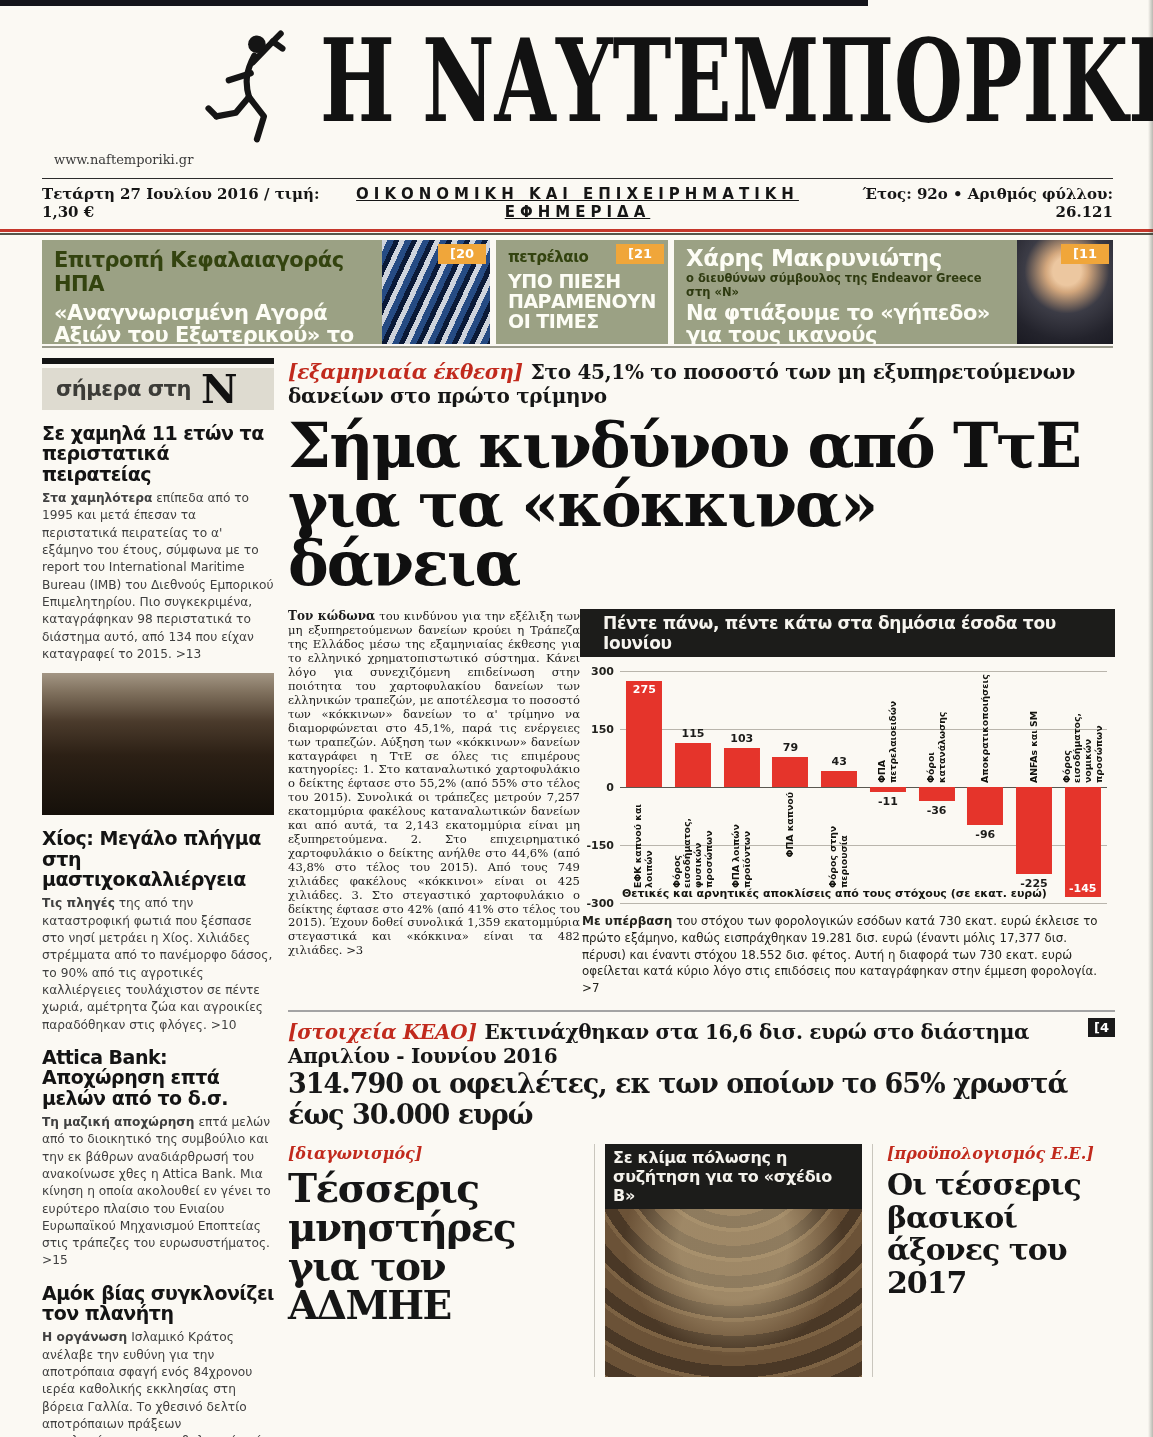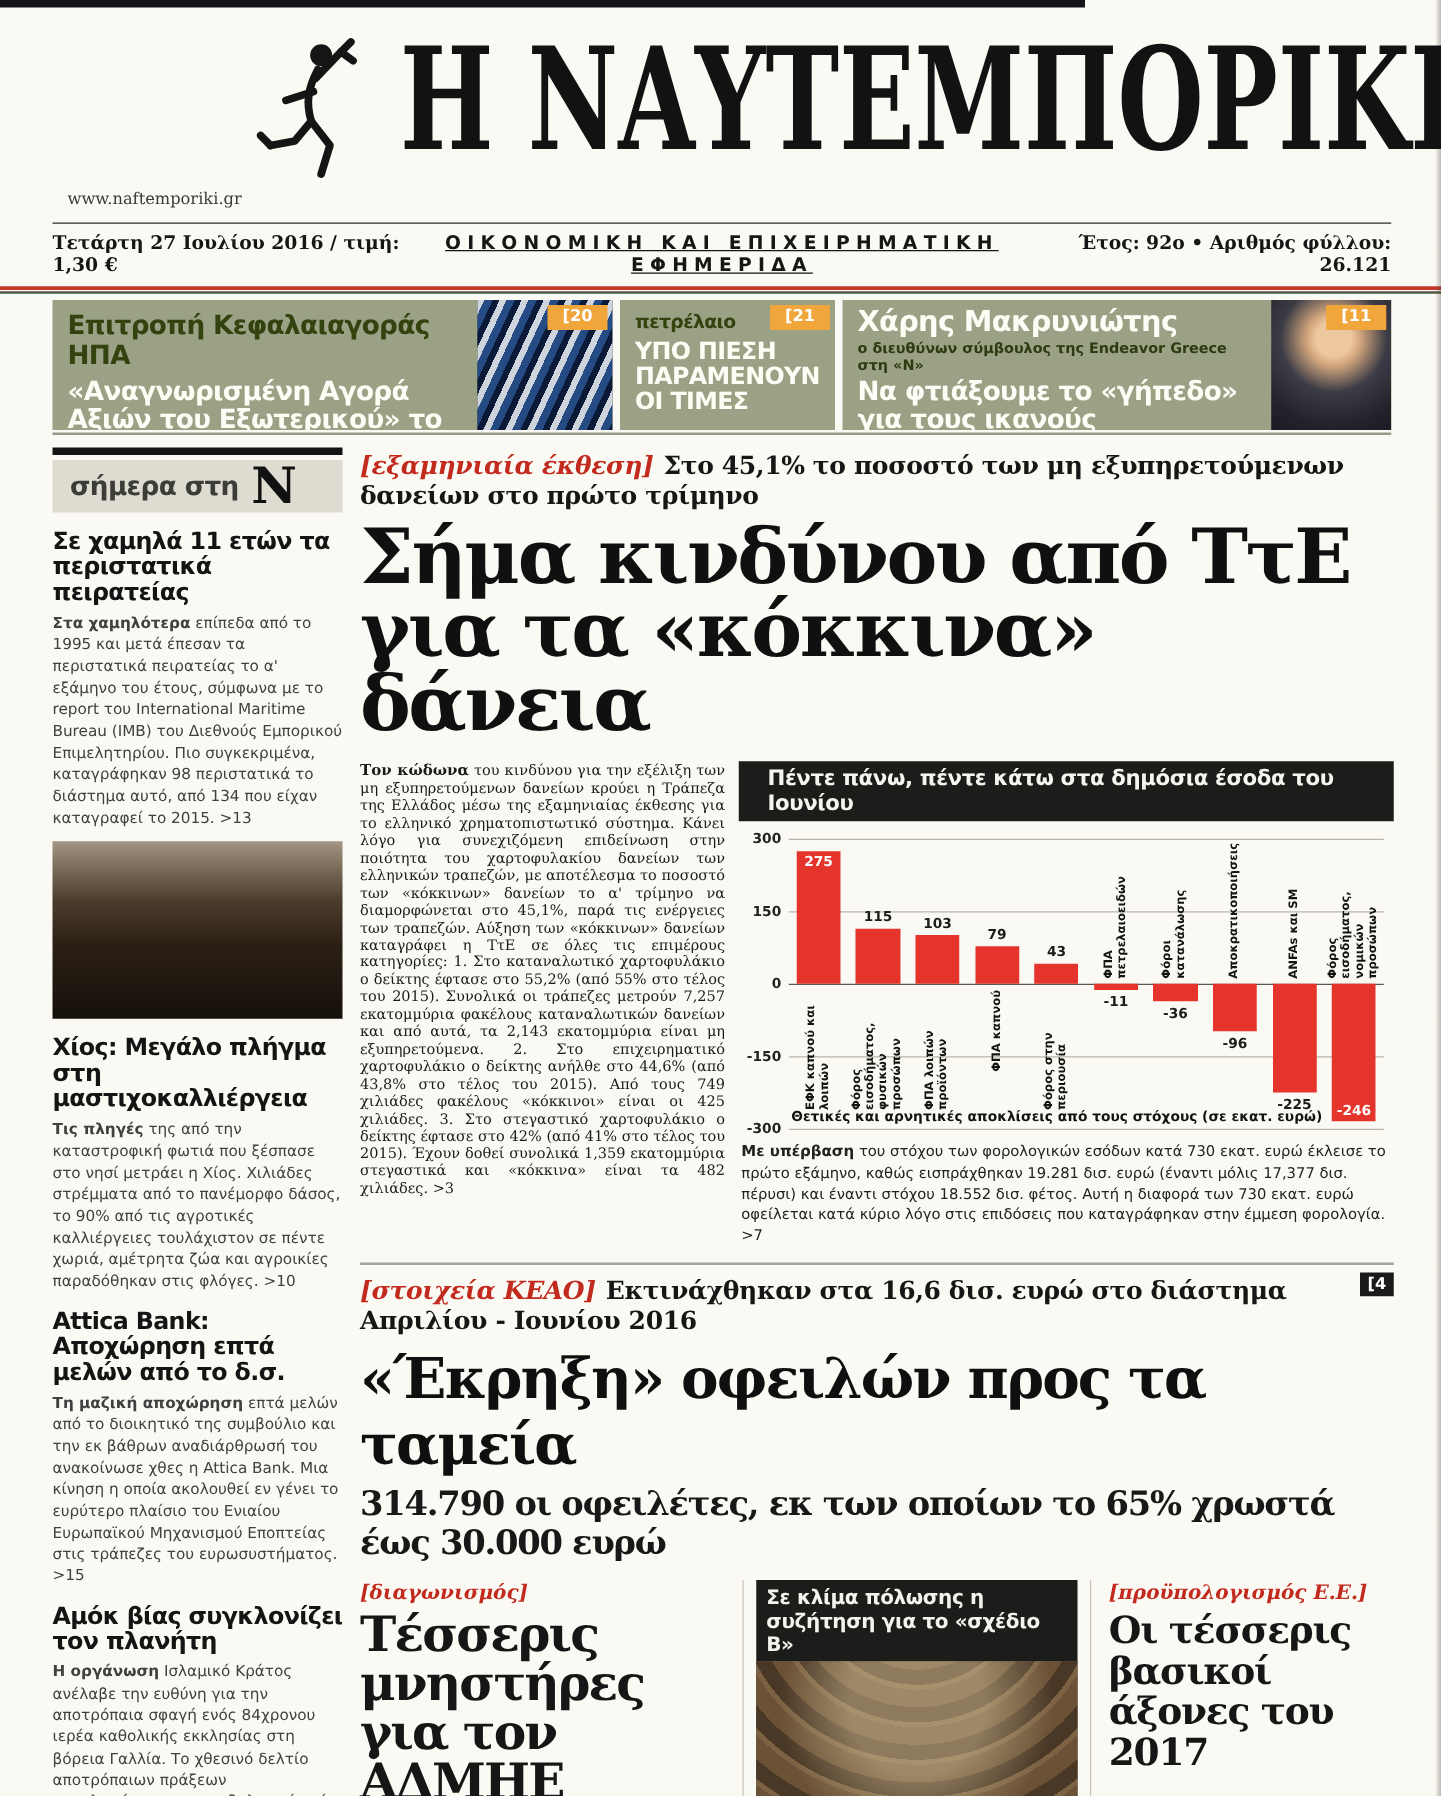--- a/index.html
+++ b/index.html
@@ -56,21 +56,21 @@
   .sb-art b{font-weight:bold;}
   .photo{width:100%;}
   .fire{height:142px;margin-top:10px;background:
       linear-gradient(180deg,#a39684 0%,#7e6f5c 14%,#4b3b2c 34%,#2c2015 58%,#15100a 100%);}
 
   
   .kickrow{font:bold 20px "DejaVu Serif",serif;letter-spacing:-.3px;margin:2px 0 8px;}
   .tagred{color:#c12a1d;margin-right:8px;font-style:italic;}
   .headline{font-family:"DejaVu Serif",serif;font-weight:bold;font-size:61px;line-height:.97;letter-spacing:-2px;
       margin:6px 0 16px;color:#101010;}
-  .story-row{display:flex;gap:11px;justify-content:flex-end;}
+  .story-row{display:flex;gap:0;justify-content:flex-end;}
   .story-body{flex:0 0 292px;font:11.6px "DejaVu Serif",serif;line-height:1.2;text-align:justify;color:#1b1b1b;}
   .story-body b{font-size:12px;}
 
   
   .chart-col{flex:1;min-width:0;}
   .chart-title{background:#1c1c1a;color:#f6f4ee;font:bold 17px "DejaVu Sans",sans-serif;
       padding:4px 23px;letter-spacing:-.3px;}
   .plot{position:relative;height:232px;margin:14px 8px 4px 40px;}
   .gline{position:absolute;left:0;right:0;height:1px;background:#b9b5ac;}
   .gline.zero{background:#5a5850;}
@@ -277,39 +277,38 @@
                   <div class="bar" style="height: 16%; background: rgb(229, 52, 43); top: 50%;"></div>
                   <div class="cat" style="bottom: 52%;">Αποκρατικοποιήσεις</div>
                 </div>
                 <div class="slot">
                   <div class="val" style="top: calc(87.5% + 3px);">-225</div>
                   <div class="bar" style="height: 37.5%; background: rgb(229, 52, 43); top: 50%;"></div>
                   <div class="cat" style="bottom: 52%;">ANFAs και SM</div>
                 </div>
                 <div class="slot">
                   <div class="bar" style="height: 47.1667%; background: rgb(229, 52, 43); top: 50%; display: flex; justify-content: center; align-items: flex-end;">
-                    <div class="val">-246</div>
+                    <div class="val">-145</div>
                   </div>
                   <div class="cat" style="bottom: 52%;">Φόρος εισοδήματος, νομικών προσώπων</div>
                 </div>
               </div>
             </div>
           <div class="chart-caption">
             <b>Με υπέρβαση</b>
             <span>του στόχου των φορολογικών εσόδων κατά 730 εκατ. ευρώ έκλεισε το πρώτο εξάμηνο, καθώς εισπράχθηκαν 19.281 δισ. ευρώ (έναντι μόλις 17,377 δισ. πέρυσι) και έναντι στόχου 18.552 δισ. φέτος. Αυτή η διαφορά των 730 εκατ. ευρώ οφείλεται κατά κύριο λόγο στις επιδόσεις που καταγράφηκαν στην έμμεση φορολογία. &gt;7</span>
           </div>
         </div>
       </div>
 
       <div class="keao">
         <div class="keao-kick">
           <span class="tagred">[στοιχεία ΚΕΑΟ]</span><span>Εκτινάχθηκαν στα 16,6 δισ. ευρώ στο διάστημα Απριλίου - Ιουνίου 2016</span>
         </div>
         <div class="keao-badge">[4</div>
-        <h2>«Έκρηξη» οφειλών προς τα ταμεία</h2>
         <div class="keao-sub">314.790 οι οφειλέτες, εκ των οποίων το 65% χρωστά έως 30.000 ευρώ</div>
       </div>
 
       <div class="bottom">
         <div class="bcol">
           <div class="btag"><span class="tagred">[διαγωνισμός]</span></div>
           <div class="bh-a">Τέσσερις μνηστήρες για τον ΑΔΜΗΕ</div>
 
         </div>
 

